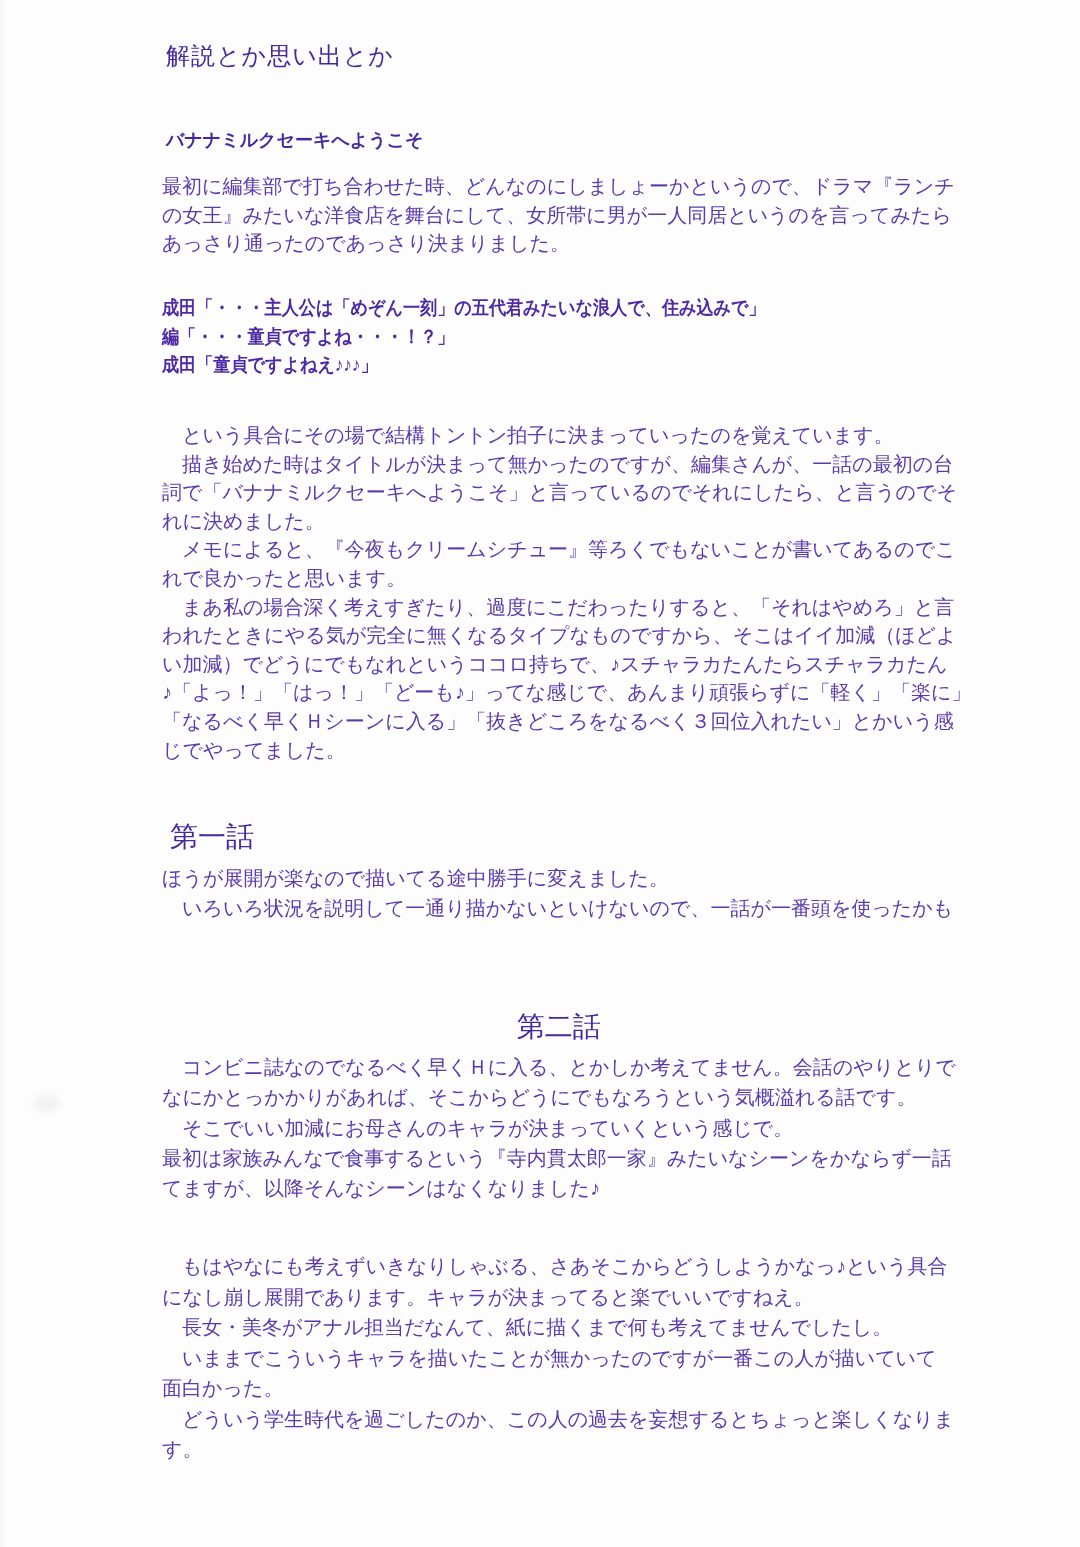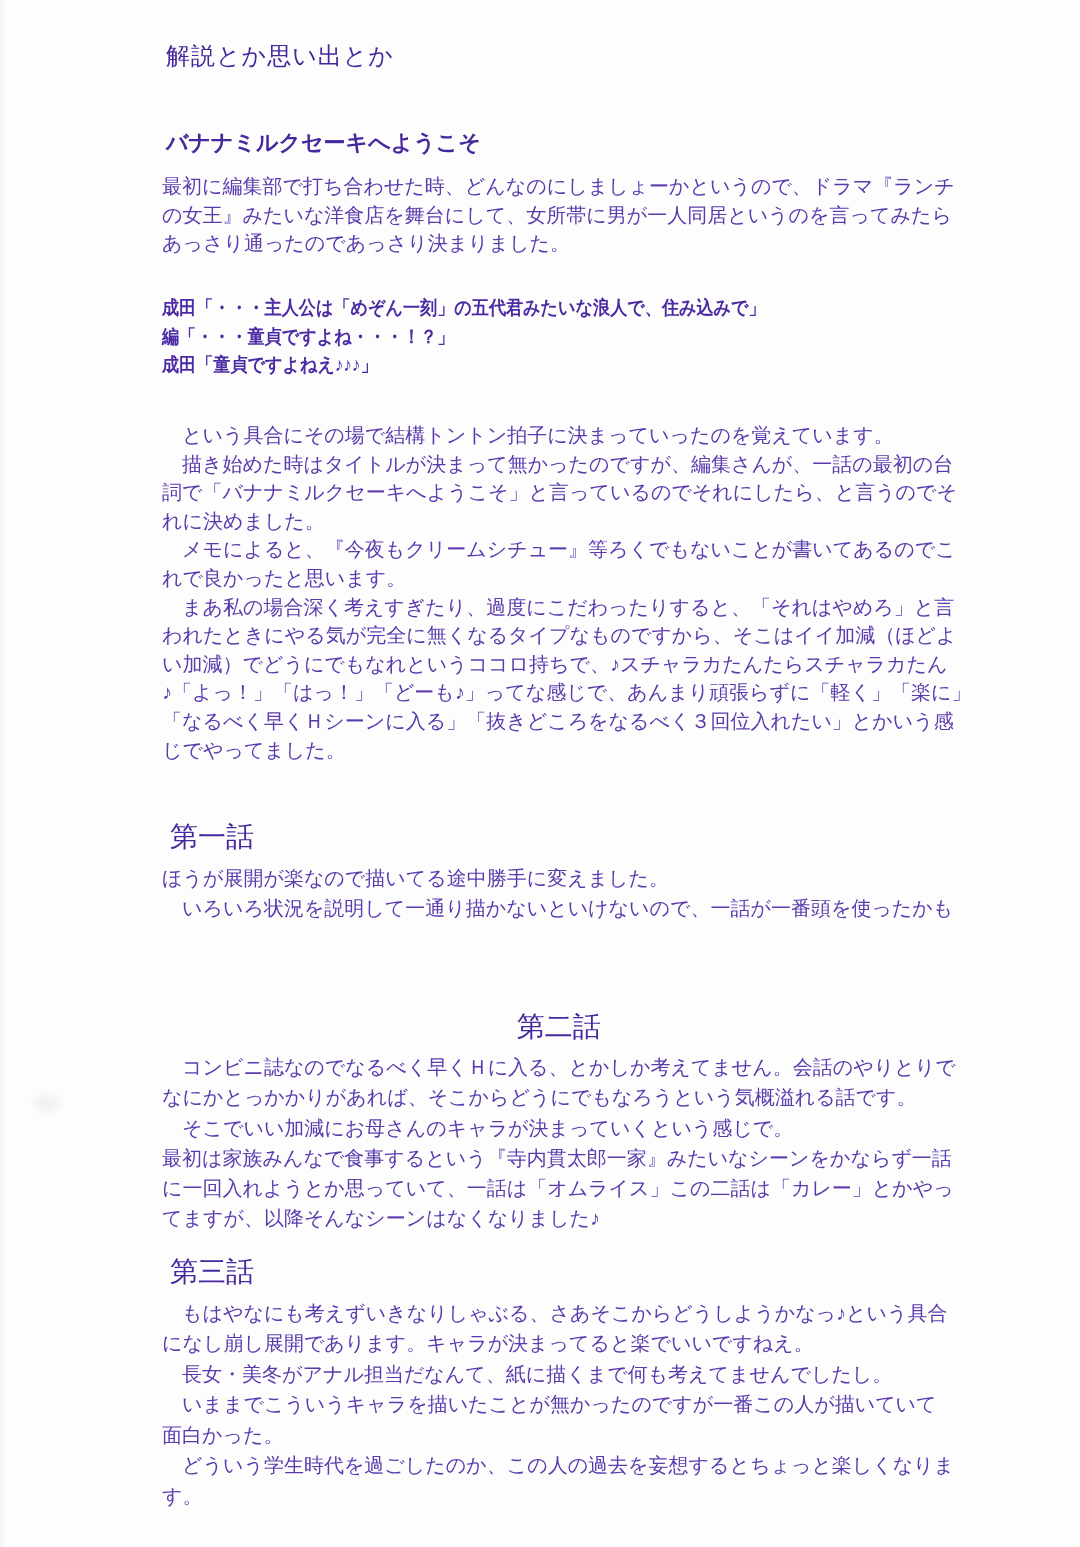--- a/index.html
+++ b/index.html
@@ -29,21 +29,21 @@
     font-size:24px;
     font-weight:400;
     color:var(--title-color);
     letter-spacing:1px;
     white-space:pre;
   }
   .section-heading{
     position:absolute;
     left:166px; top:128px;
     margin:0;
-    font-size:22px;
+    font-size:18px;
     font-weight:700;
     color:var(--title-color);
     white-space:pre;
   }
   .textblock{
     position:absolute;
     left:162px;
     margin:0;
     color:var(--body-color);
     font-size:20px;
@@ -123,20 +123,19 @@
 
   <div class="textblock recollection"><div class="line">　という具合にその場で結構トントン拍子に決まっていったのを覚えています。</div><div class="line">　描き始めた時はタイトルが決まって無かったのですが、編集さんが、一話の最初の台</div><div class="line">詞で「バナナミルクセーキへようこそ」と言っているのでそれにしたら、と言うのでそ</div><div class="line">れに決めました。</div><div class="line">　メモによると、『今夜もクリームシチュー』等ろくでもないことが書いてあるのでこ</div><div class="line">れで良かったと思います。</div><div class="line">　まあ私の場合深く考えすぎたり、過度にこだわったりすると、「それはやめろ」と言</div><div class="line">われたときにやる気が完全に無くなるタイプなものですから、そこはイイ加減（ほどよ</div><div class="line">い加減）でどうにでもなれというココロ持ちで、♪スチャラカたんたらスチャラカたん</div><div class="line">♪「よっ！」「はっ！」「どーも♪」ってな感じで、あんまり頑張らずに「軽く」「楽に」</div><div class="line">「なるべく早くＨシーンに入る」「抜きどころをなるべく３回位入れたい」とかいう感</div><div class="line">じでやってました。</div></div>
 
   <section class="episode" id="episode-1">
     <h3 class="ep-heading">第一話</h3>
     <div class="textblock ep-body"><div class="line">ほうが展開が楽なので描いてる途中勝手に変えました。</div><div class="line">　いろいろ状況を説明して一通り描かないといけないので、一話が一番頭を使ったかも</div></div>
   </section>
 
   <section class="episode" id="episode-2">
     <h3 class="ep-heading">第二話</h3>
-    <div class="textblock ep-body"><div class="line">　コンビニ誌なのでなるべく早くＨに入る、とかしか考えてません。会話のやりとりで</div><div class="line">なにかとっかかりがあれば、そこからどうにでもなろうという気概溢れる話です。</div><div class="line">　そこでいい加減にお母さんのキャラが決まっていくという感じで。</div><div class="line">最初は家族みんなで食事するという『寺内貫太郎一家』みたいなシーンをかならず一話</div><div class="line">に一回入れようとか思っていて、一話は「オムライス」この二話は「カレー」とかやっ</div><div class="line">てますが、以降そんなシーンはなくなりました♪</div></div>
+    <div class="textblock ep-body"><div class="line">　コンビニ誌なのでなるべく早くＨに入る、とかしか考えてません。会話のやりとりで</div><div class="line">なにかとっかかりがあれば、そこからどうにでもなろうという気概溢れる話です。</div><div class="line">　そこでいい加減にお母さんのキャラが決まっていくという感じで。</div><div class="line">最初は家族みんなで食事するという『寺内貫太郎一家』みたいなシーンをかならず一話</div><div class="line">てますが、以降そんなシーンはなくなりました♪</div></div>
   </section>
 
   <section class="episode" id="episode-3">
-    <h3 class="ep-heading">第三話</h3>
     <div class="textblock ep-body"><div class="line">　もはやなにも考えずいきなりしゃぶる、さあそこからどうしようかなっ♪という具合</div><div class="line">になし崩し展開であります。キャラが決まってると楽でいいですねえ。</div><div class="line">　長女・美冬がアナル担当だなんて、紙に描くまで何も考えてませんでしたし。</div><div class="line">　いままでこういうキャラを描いたことが無かったのですが一番この人が描いていて</div><div class="line">面白かった。</div><div class="line">　どういう学生時代を過ごしたのか、この人の過去を妄想するとちょっと楽しくなりま</div><div class="line">す。</div></div>
   </section>
 </div>
 
 </body></html>

